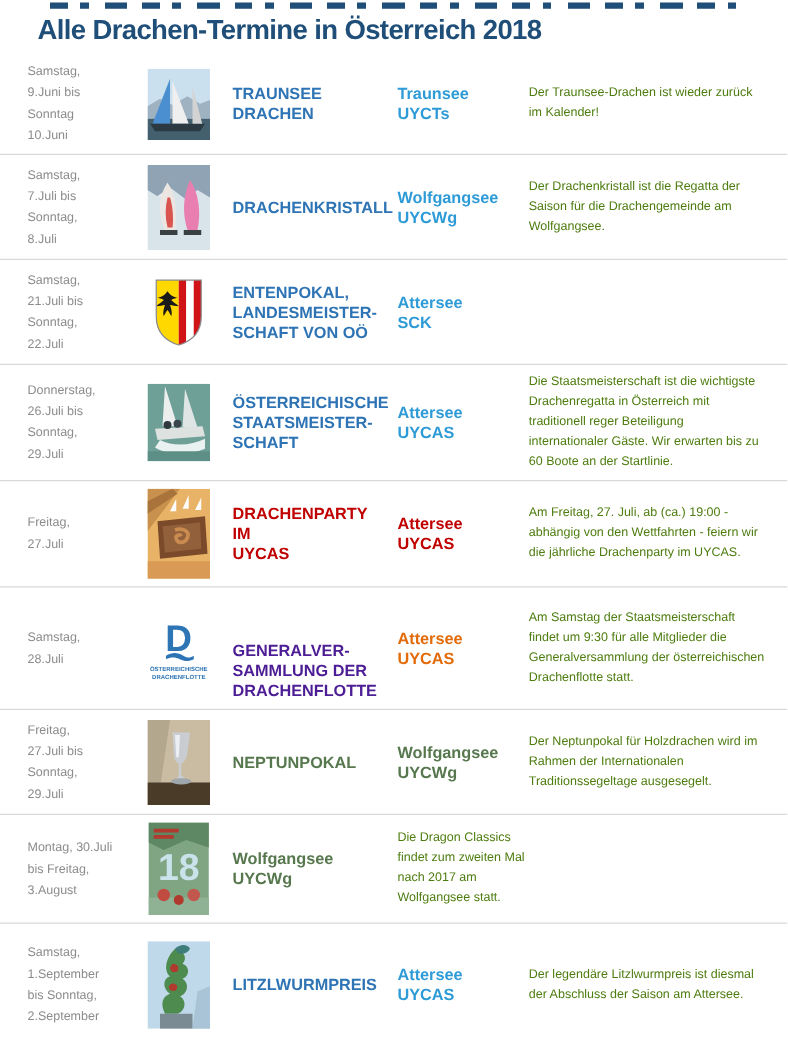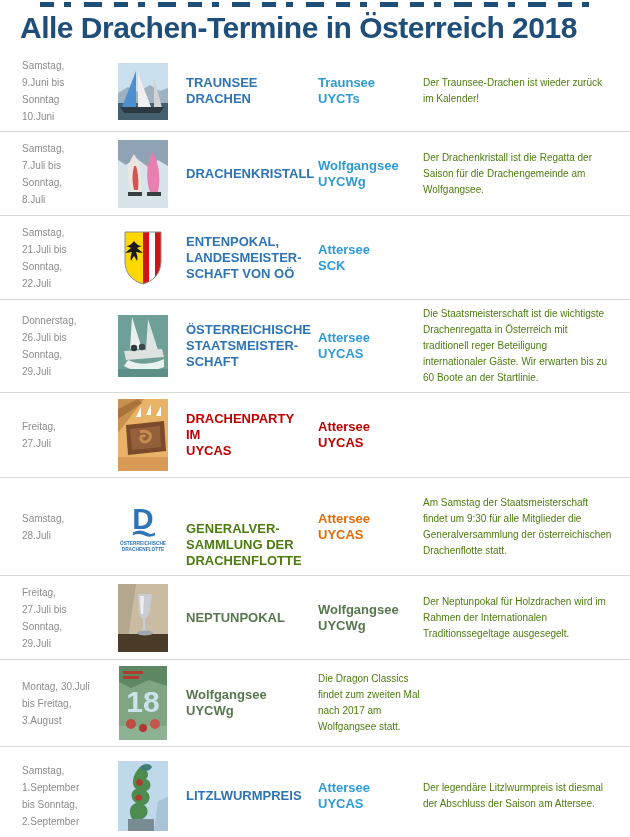--- a/index.html
+++ b/index.html
@@ -10,22 +10,22 @@
   }
   .page{width:630px;height:837px;background:#fff;}
   .top-fragments{
     height:5px;margin:2px 40px 3px 40px;
     background:repeating-linear-gradient(90deg,
       #1F4E79 0 14px, transparent 14px 24px,
       #1F4E79 24px 31px, transparent 31px 44px,
       #1F4E79 44px 62px, transparent 62px 74px);
   }
   .title{
-    padding:1px 20px 6px 20px;
-    font-size:30px;font-weight:bold;letter-spacing:-0.5px;
+    padding:1px 20px 6px 30px;
+    font-size:22px;font-weight:bold;letter-spacing:-0.5px;
     color:#1F4E79;white-space:nowrap;
   }
   .rows{padding:0 0 0 0;}
   .row{
     display:grid;
     grid-template-columns:96px 68px 132px 105px 1fr;
     align-items:center;
     min-height:84px;
     padding:6px 18px 6px 22px;
     box-sizing:border-box;
@@ -164,33 +164,34 @@
         <path d="M43 7 L43 17 L38 17 Z" fill="#FDFDFD"></path>
         <path d="M8 26 L46 22 L48 52 L10 56 Z" fill="#7A4A2B"></path>
         <path d="M12 30 L42 27 L43 48 L14 51 Z" fill="#93603C"></path>
         <path d="M22 33 C28 31 34 34 32 39 C30 44 24 44 23 40 C22 37 26 36 27 38" stroke="#C98B4F" stroke-width="3" fill="none"></path>
         <rect y="58" width="50" height="14" fill="#D89A55"></rect>
       </svg>
       <div class="name" style="color: rgb(192, 0, 0);">DRACHENPARTY IM
 UYCAS</div>
       <div class="loc" style="color: rgb(192, 0, 0);">Attersee
 UYCAS</div>
+      <div class="desc">Am Freitag, 27. Juli, ab (ca.) 19:00 - abhängig von den Wettfahrten - feiern wir die jährliche Drachenparty im UYCAS.</div>
     </div>
 
     <div class="row bordered">
       <div class="date">Samstag,
 28.Juli</div>
       <svg class="thumb" width="54" height="60" viewBox="0 0 54 60">
         <rect width="54" height="60" fill="#ffffff"></rect>
         <text x="27" y="32" text-anchor="middle" font-family="Liberation Sans, sans-serif" font-size="32" font-weight="bold" fill="#2E75B6">D</text>
         <path d="M16 36 C21 33 26 33 31 36 C34 38 37 38 40 36 L40 39 C36 41 32 41 28 39 C24 37 20 37 16 39 Z" fill="#2E75B6"></path>
         <text x="27" y="49" text-anchor="middle" font-family="Liberation Sans, sans-serif" font-size="5.2" font-weight="bold" fill="#2E75B6">ÖSTERREICHISCHE</text>
         <text x="27" y="56" text-anchor="middle" font-family="Liberation Sans, sans-serif" font-size="5.2" font-weight="bold" fill="#2E75B6">DRACHENFLOTTE</text>
       </svg>
-      <div class="name" style="color: #4d7c0f; margin-top: 37px;">GENERALVER-
+      <div class="name" style="color: #4c1d95; margin-top: 37px;">GENERALVER-
 SAMMLUNG DER
 DRACHENFLOTTE</div>
       <div class="loc" style="color: rgb(227, 108, 10);">Attersee
 UYCAS</div>
       <div class="desc">Am Samstag der Staatsmeisterschaft findet um 9:30 für alle Mitglieder die Generalversammlung der österreichischen Drachenflotte statt.</div>
     </div>
 
     <div class="row bordered">
       <div class="date">Freitag,
 27.Juli bis

